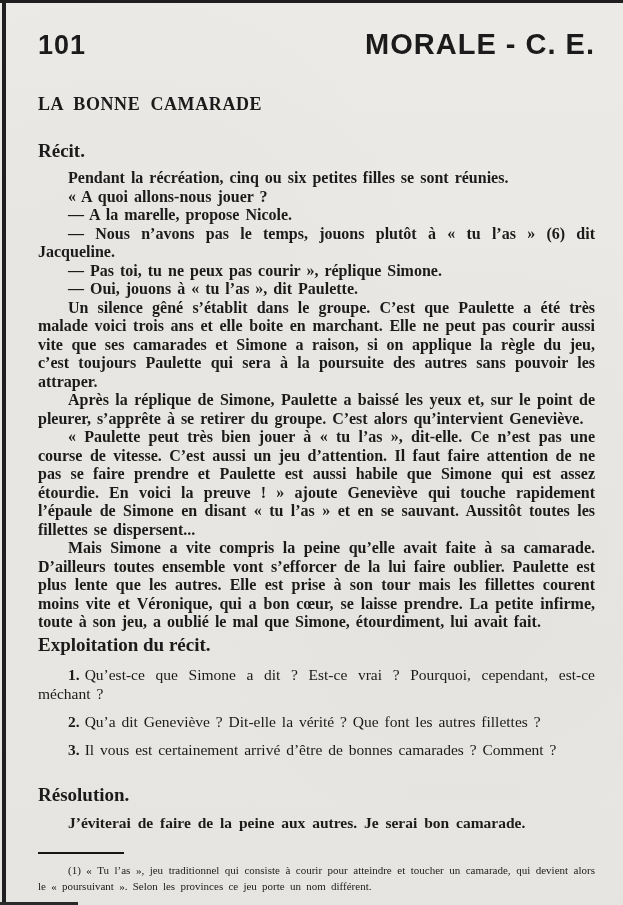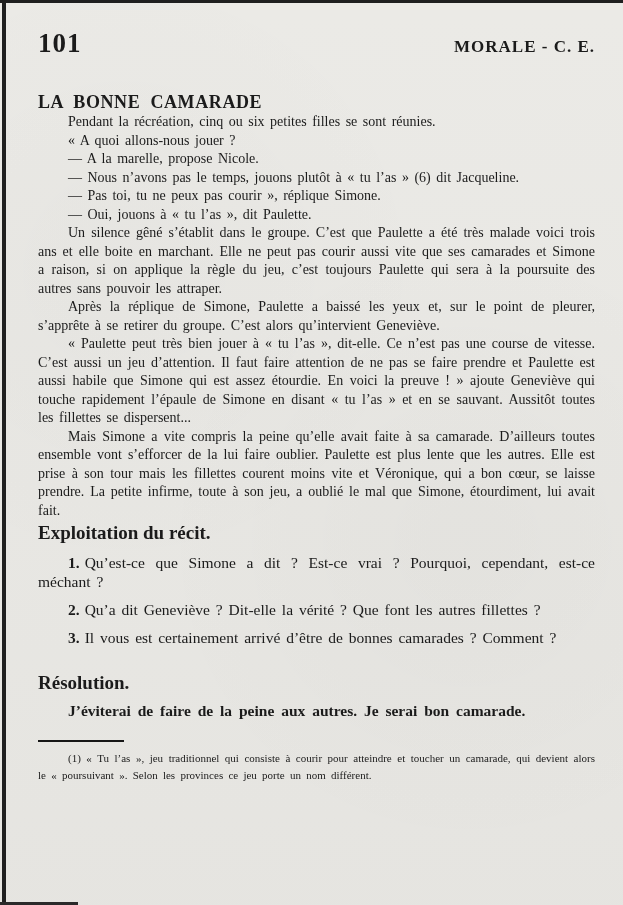--- a/index.html
+++ b/index.html
@@ -20,42 +20,43 @@
     pointer-events: none;
   }
   .frame-top    { position: absolute; top: 0; left: 0; width: 623px; height: 3px; background: #1f1f1f; }
   .frame-left   { position: absolute; top: 0; left: 2px; width: 4px; height: 905px; background: #1f1f1f; }
   .frame-bottom { position: absolute; bottom: 0; left: 0; width: 78px; height: 3px; background: #2a2a2a; }
 
   .content { position: relative; padding: 28px 28px 0 38px; }
 
   .header-row {
     display: flex; justify-content: space-between; align-items: baseline;
-    font-family: Liberation Serif, serif; font-weight: bold;
+    font-family: Liberation Sans, sans-serif; font-weight: bold;
   }
   .page-number  { font-size: 27px; letter-spacing: 1px; }
-  .header-right { font-size: 17px; letter-spacing: 1px; }
+  .header-right { font-size: 29px; letter-spacing: 1px; }
 
   .doc-title {
     text-align: left; font-weight: bold;
     font-size: 18px; letter-spacing: 0.6px; word-spacing: 5px;
     margin-top: 33px;
   }
 
   .section-heading {
     font-size: 19px; font-weight: bold;
     margin: 25px 0 7px 0;
   }
   .section-heading.tight { margin-top: 2px; }
 
   p.body-par {
-    font-size: 14px; line-height: 18.5px;
+    font-size: 16px; line-height: 18.5px;
     text-align: justify; text-indent: 30px;
     word-spacing: 2px;
     margin: 0;
+    font-weight: bold;
   }
 
   p.question {
     font-size: 15.5px; line-height: 19px;
     text-align: justify; text-indent: 30px;
     word-spacing: 2px;
     margin: 9px 0 0 0;
   }
   .q-num { font-weight: bold; margin-right: 5px; }
 
@@ -87,20 +88,21 @@
 
 <div class="content">
 
   <div class="header-row">
     <span class="page-number">101</span>
     <span class="header-right">MORALE - C. E.</span>
   </div>
 
   <div class="doc-title">LA BONNE CAMARADE</div>
 
+  <div class="section-heading">Récit.</div>
 
   <div>
     <p class="body-par">Pendant la récréation, cinq ou six petites filles se sont réunies.</p>
     <p class="body-par">« A quoi allons-nous jouer ?</p>
     <p class="body-par">— A la marelle, propose Nicole.</p>
     <p class="body-par">— Nous n’avons pas le temps, jouons plutôt à « tu l’as » (6) dit Jacqueline.</p>
     <p class="body-par">— Pas toi, tu ne peux pas courir », réplique Simone.</p>
     <p class="body-par">— Oui, jouons à « tu l’as », dit Paulette.</p>
     <p class="body-par">Un silence gêné s’établit dans le groupe. C’est que Paulette a été très malade voici trois ans et elle boite en marchant. Elle ne peut pas courir aussi vite que ses camarades et Simone a raison, si on applique la règle du jeu, c’est toujours Paulette qui sera à la poursuite des autres sans pouvoir les attraper.</p>
     <p class="body-par">Après la réplique de Simone, Paulette a baissé les yeux et, sur le point de pleurer, s’apprête à se retirer du groupe. C’est alors qu’intervient Geneviève.</p>

